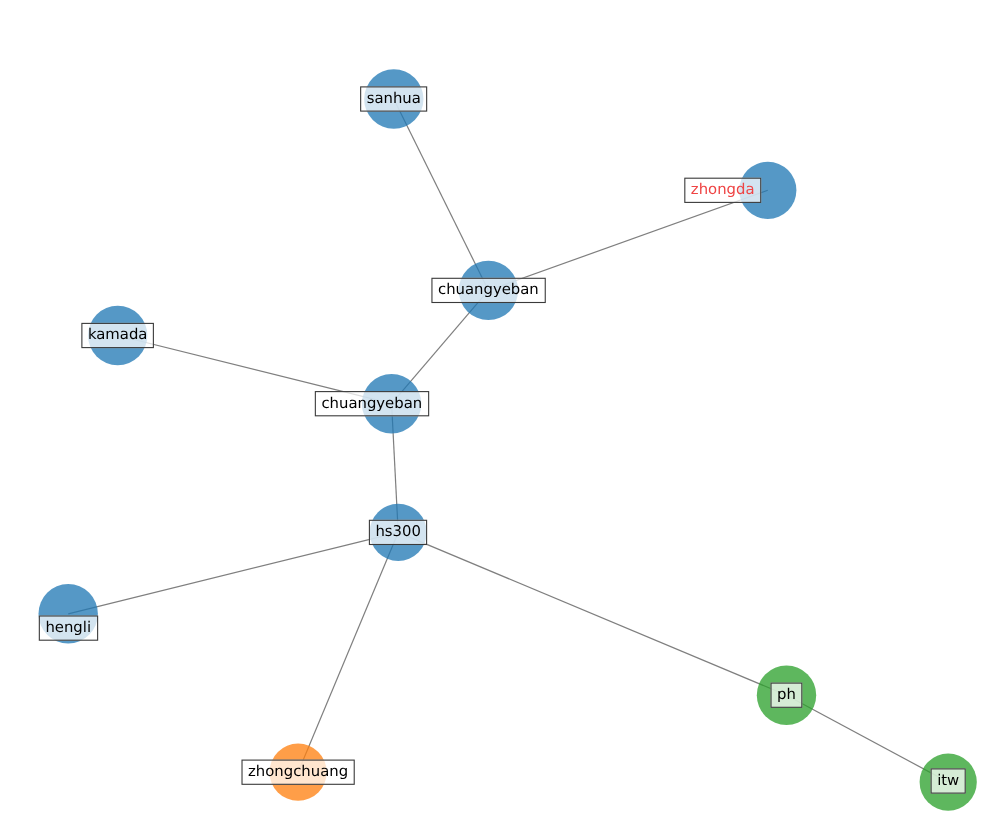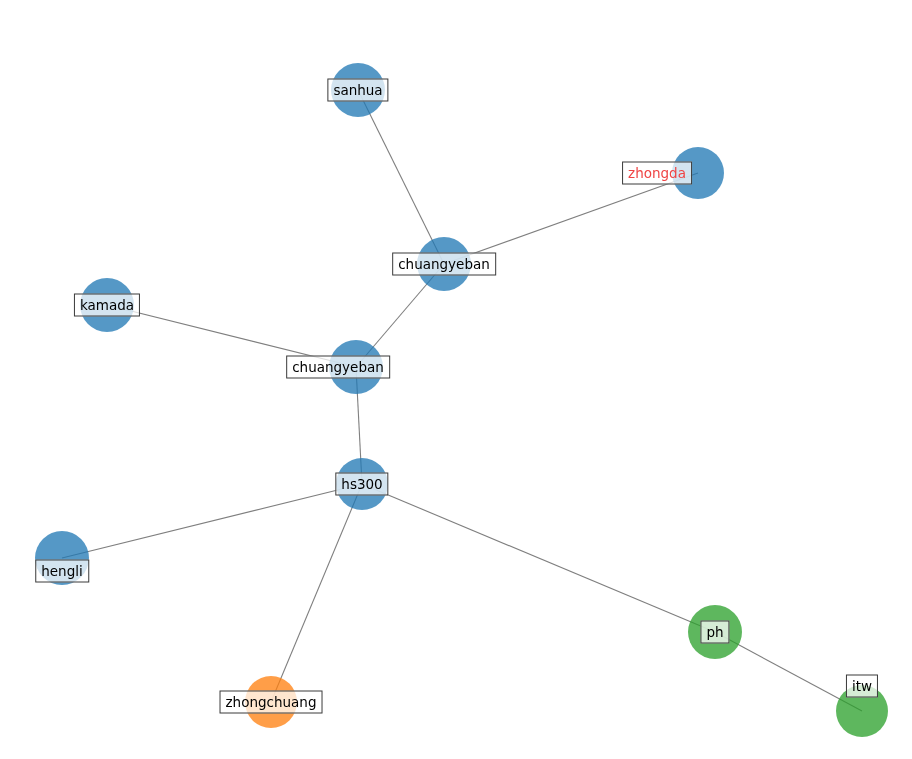--- a/index.html
+++ b/index.html
@@ -81,16 +81,16 @@
       <div class="node-circle" style="left: 836px; top: 685px; width: 52px; height: 52px; background: rgba(44, 160, 44, 0.76);"></div>
       <div class="node-circle" style="left: 245px; top: 676px; width: 52px; height: 52px; background: rgba(255, 127, 14, 0.76);"></div>
       <div class="node-label" style="left: 358px; top: 90px; background: rgba(255, 255, 255, 0.74); border-color: rgb(58, 58, 58); color: rgb(0, 0, 0);">sanhua</div>
       <div class="node-label" style="left: 657px; top: 173px; background: rgba(255, 255, 255, 0.74); border-color: rgb(58, 58, 58); color: #ef4444;">zhongda</div>
       <div class="node-label" style="left: 444px; top: 264px; background: rgba(255, 255, 255, 0.74); border-color: rgb(58, 58, 58); color: rgb(0, 0, 0);">chuangyeban</div>
       <div class="node-label" style="left: 107px; top: 305px; background: rgba(255, 255, 255, 0.74); border-color: rgb(58, 58, 58); color: rgb(0, 0, 0);">kamada</div>
       <div class="node-label" style="left: 338px; top: 367px; background: rgba(255, 255, 255, 0.74); border-color: rgb(58, 58, 58); color: rgb(0, 0, 0);">chuangyeban</div>
       <div class="node-label" style="left: 362px; top: 484px; background: rgba(255, 255, 255, 0.74); border-color: rgb(58, 58, 58); color: rgb(0, 0, 0); text-align: right;">hs300</div>
       <div class="node-label" style="left: 62px; top: 558px; background: rgba(255, 255, 255, 0.74); border-color: rgb(58, 58, 58); color: rgb(0, 0, 0); margin-top: 13px;">hengli</div>
       <div class="node-label" style="left: 715px; top: 632px; background: rgba(255, 255, 255, 0.74); border-color: rgb(58, 58, 58); color: rgb(0, 0, 0);">ph</div>
-      <div class="node-label" style="left: 862px; top: 686px; background: rgba(255, 255, 255, 0.74); border-color: rgb(58, 58, 58); color: rgb(0, 0, 0);">itw</div>
+      <div class="node-label" style="left: 862px; top: 710px; background: rgba(255, 255, 255, 0.74); border-color: rgb(58, 58, 58); color: rgb(0, 0, 0);">itw</div>
       <div class="node-label" style="left: 271px; top: 702px; background: rgba(255, 255, 255, 0.74); border-color: rgb(58, 58, 58); color: rgb(0, 0, 0);">zhongchuang</div>
     </div>
 </div>
 
 </body></html>

